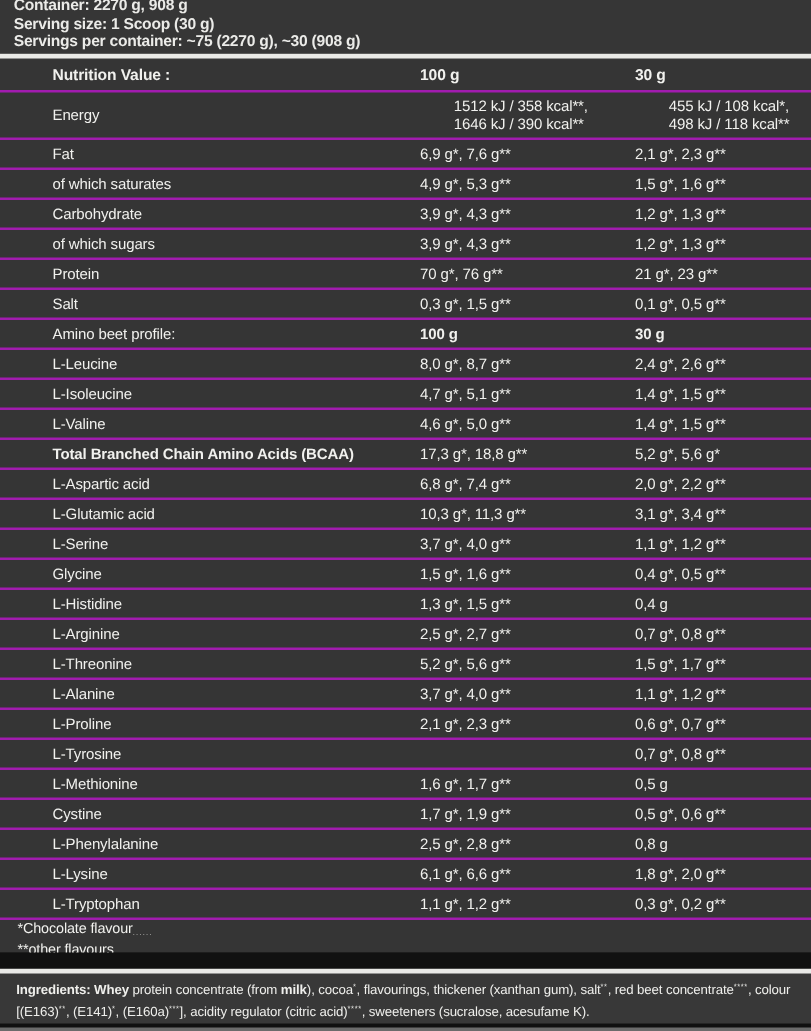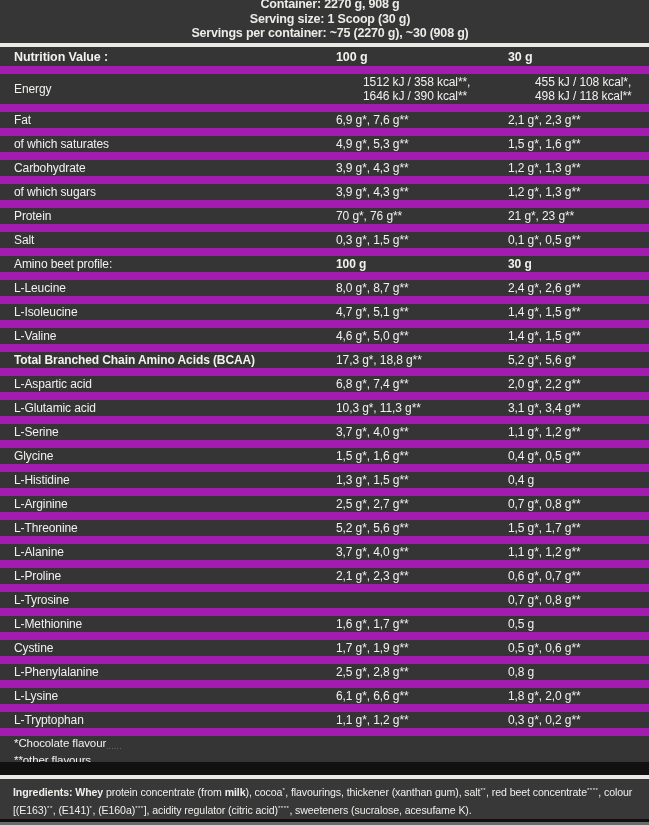--- a/index.html
+++ b/index.html
@@ -8,35 +8,35 @@
     background:#0e0e0e;
     font-family:"Liberation Sans","DejaVu Sans",sans-serif;
     color:#f1f1ee;
     -webkit-font-smoothing:antialiased;
   }
   .page{width:649px;height:825px;display:flex;flex-direction:column;}
 
   
   .info{
     background:#363636;height:43px;box-sizing:border-box;
-    padding-left:11px;overflow:hidden;text-align:center;
+    padding-left:11px;overflow:hidden;
   }
   .info-inner{margin-top:-3px;}
   .info-inner div{
     font-size:12.5px;line-height:14.5px;font-weight:700;
     letter-spacing:-0.2px;color:#ebebe8;white-space:nowrap;
   }
 
   .divider{height:4px;background:#e9e9e6;}
 
   
   .table{background:#353535;}
   .row{
     display:flex;align-items:center;height:24px;box-sizing:border-box;
-    border-bottom:8px solid #a21caf;font-size:12px;letter-spacing:-0.1px;
+    border-bottom:2px solid #a21caf;font-size:12px;letter-spacing:-0.1px;padding-left:28px;
   }
   .row.head{height:27px;font-weight:700;font-size:12.5px;}
   .row.tall{height:38px;}
   .c-label{flex:1;padding-left:14px;white-space:nowrap;overflow:hidden;}
   .c-100{width:172px;white-space:nowrap;}
   .c-30{width:141px;white-space:nowrap;}
   .b{font-weight:700;}
   .vline{line-height:14px;margin-left:27px;}
 
   

